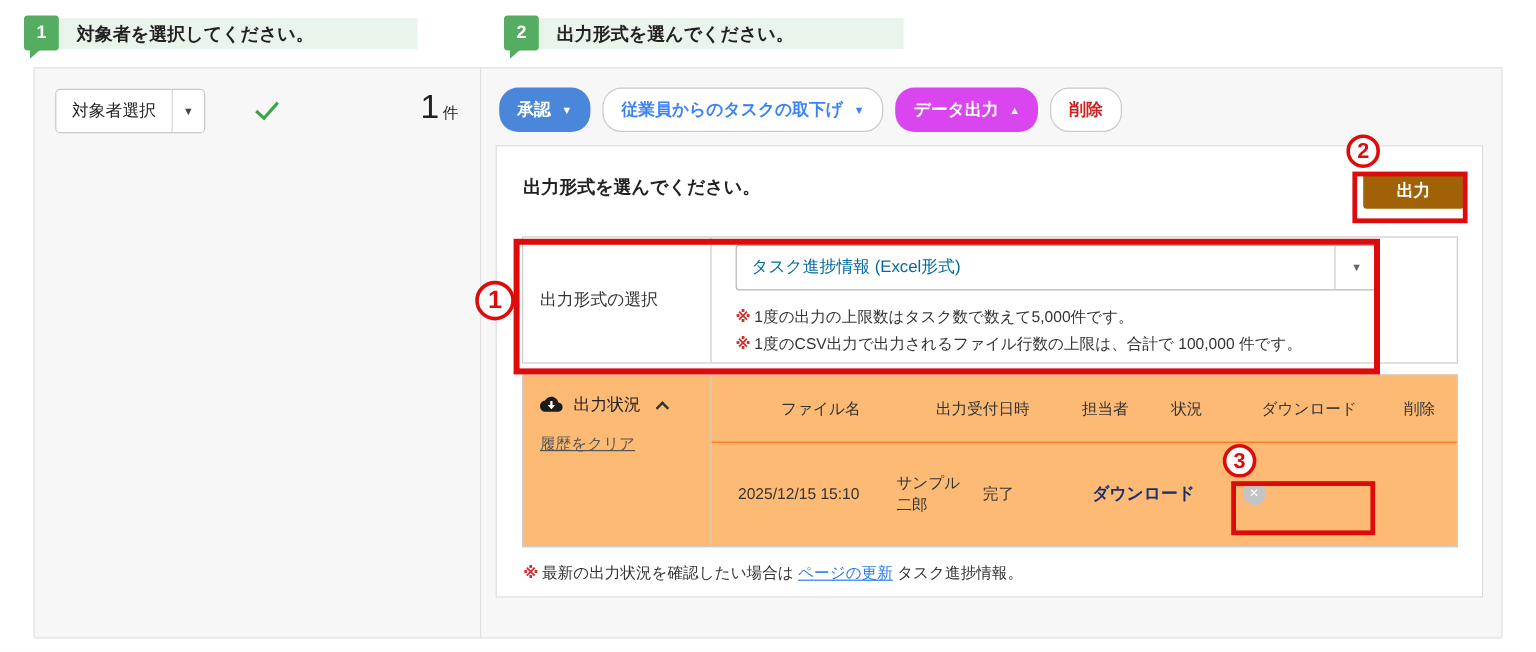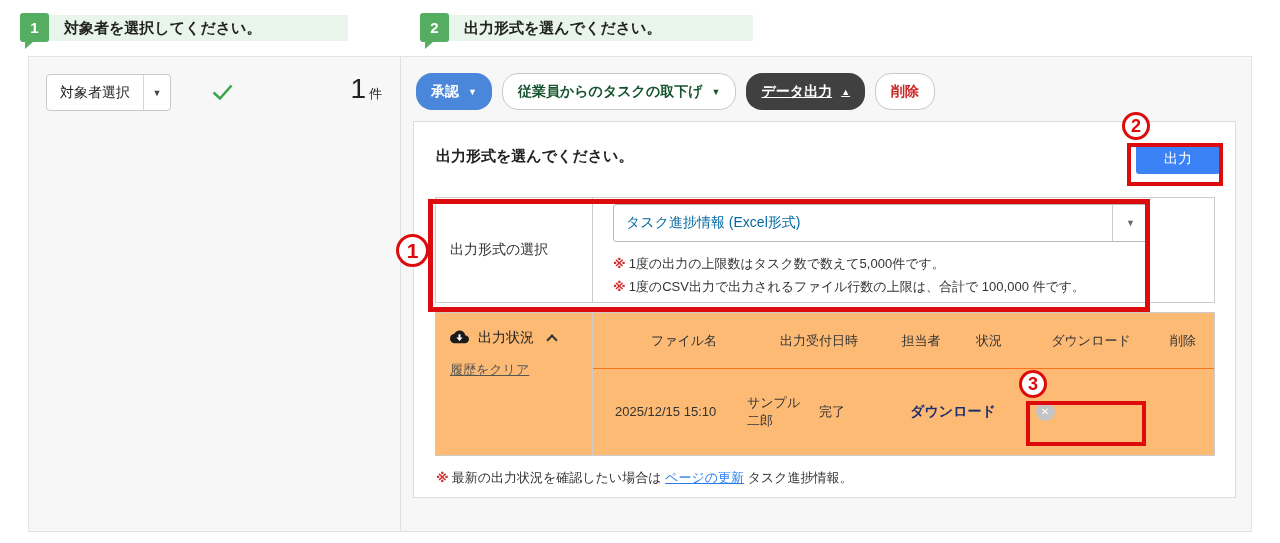--- a/index.html
+++ b/index.html
@@ -35,29 +35,29 @@
   .count-num { font-size:28px; color:#222; }
   .count-unit { font-size:13px; color:#222; }
 
   
   .right-section { position:absolute; left:372px; top:0; right:0; bottom:0; }
   .action-bar { position:absolute; left:15px; top:16px; display:flex; gap:10px; height:37px; }
   .btn { display:flex; align-items:center; gap:9px; padding:0 15px; border-radius:16px;
     font-size:14px; font-weight:bold; cursor:pointer; border:none; }
   .btn .caret { font-size:9px; }
   .btn-approve { background:#4a86d9; color:#fff; }
-  .btn-withdraw { background:#fff; color:#14532d; border:1px solid #c9c9c9; }
-  .btn-export-menu { background:#404040; color:#fff;text-decoration:underline; }
+  .btn-withdraw { background:#fff; color:#3b82f6; border:1px solid #c9c9c9; }
+  .btn-export-menu { background:#d946ef; color:#fff; }
   .btn-delete { background:#fff; color:#cc2222; border:1px solid #c9c9c9; }
 
   .export-panel { position:absolute; left:12px; top:64px; width:823px; height:377px;
     background:#fff; border:1px solid #dcdcdc; }
   .export-heading { position:absolute; left:22px; top:25px; font-size:15px; font-weight:bold; color:#222; }
   .btn-output { position:absolute; left:722px; top:22px; width:84px; height:30px;
-    background:#3b82f6; color:#fff; font-weight:normal; font-size:14px; border-radius:3px;
+    background:#a16207; color:#fff; font-weight:bold; font-size:14px; border-radius:3px;
     display:flex; align-items:center; justify-content:center; cursor:pointer; }
 
   .format-box { position:absolute; left:21px; top:75px; width:780px; height:106px;
     border:1px solid #ccc; display:flex; background:#fff; }
   .format-label-cell { width:157px; border-right:1px solid #ccc; display:flex;
     align-items:center; padding-left:14px; font-size:14px; color:#333; }
   .format-content { flex:1; position:relative; }
   .select-box { position:absolute; left:20px; top:6px; width:536px; height:38px;
     border:1px solid #b7b7b7; border-radius:3px; display:flex; background:#fff; cursor:pointer; }
   .select-text { flex:1; display:flex; align-items:center; padding-left:12px; font-size:14px; color:#0369a1; }

